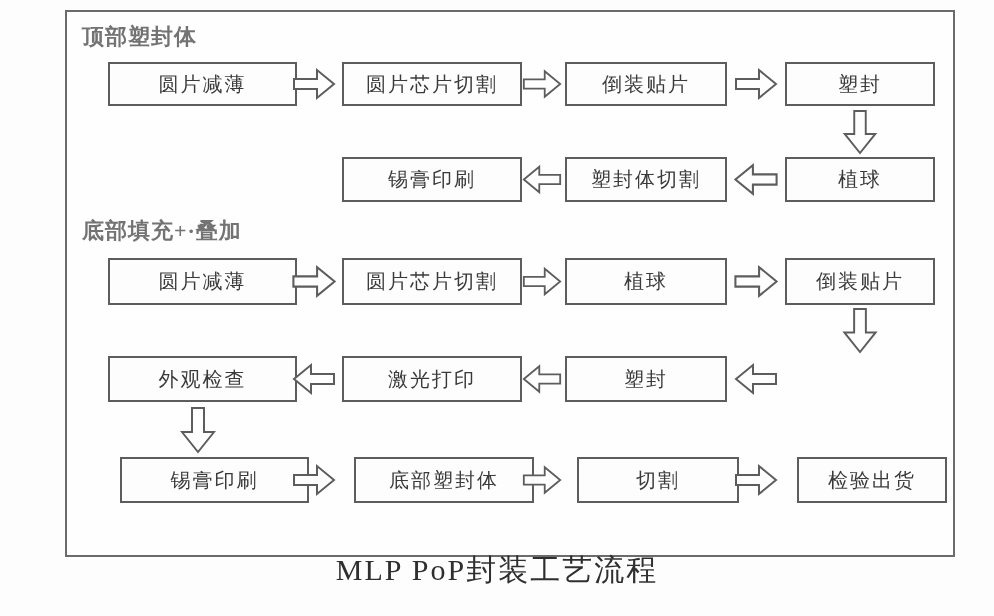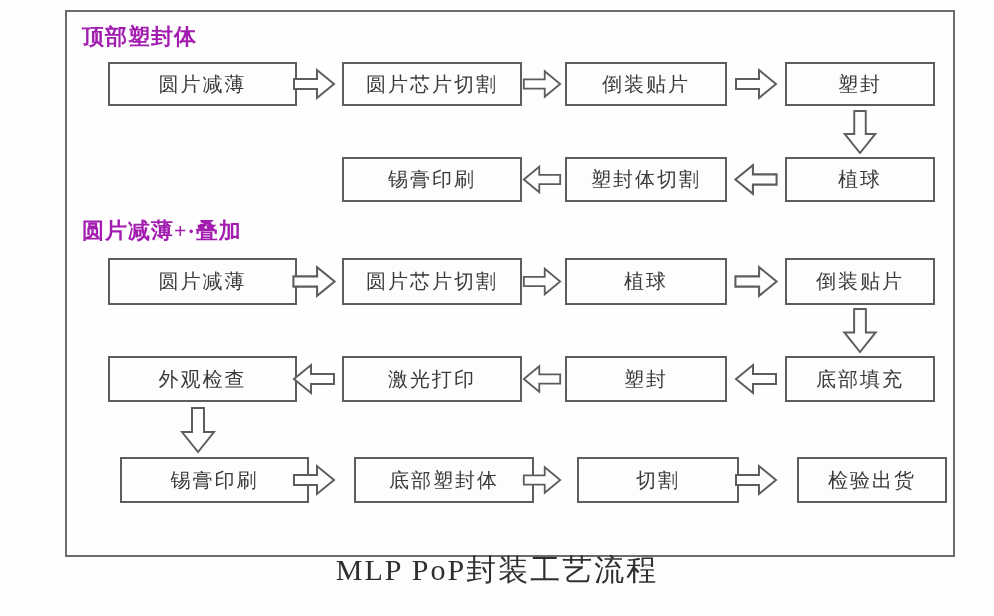--- a/index.html
+++ b/index.html
@@ -10,21 +10,21 @@
     position:relative;
     overflow:hidden;
   }
   .stage{position:absolute;left:0;top:0;width:994px;height:616px;}
   .frame{
     position:absolute;left:65px;top:10px;width:890px;height:547px;
     border:2px solid #6b6b6b;background:#fefefe;box-sizing:border-box;
   }
   .section-title{
     position:absolute;
-    font-weight:bold;font-size:22px;color:#a21caf;letter-spacing:1px;
+    font-weight:bold;font-size:22px;color:#737373;letter-spacing:1px;
     white-space:nowrap;
   }
   .title-top{left:82px;top:22px;}
   .title-bottom{left:82px;top:216px;}
   .box{
     position:absolute;box-sizing:border-box;
     border:2px solid #5d5d5d;background:#fdfdfd;
     display:flex;align-items:center;justify-content:center;
     font-size:20px;color:#3a3a3a;letter-spacing:2px;white-space:nowrap;
   }
@@ -115,21 +115,21 @@
       </svg>
     </div>
   <div class="box c3 r2">塑封体切割</div>
   <div class="arrow g34 ar2">
       <svg width="46" height="35">
         <use href="#arr-left"></use>
       </svg>
     </div>
   <div class="box c4 r2">植球</div>
 
-  <div class="section-title title-bottom">圆片减薄+·叠加</div>
+  <div class="section-title title-bottom">底部填充+·叠加</div>
 
   <div class="box c1 r3">圆片减薄</div>
   <div class="arrow g12 ar3">
       <svg width="46" height="35">
         <use href="#arr-right"></use>
       </svg>
     </div>
   <div class="box c2 r3">圆片芯片切割</div>
   <div class="arrow g23 ar3">
       <svg width="40" height="35">
@@ -161,21 +161,20 @@
       <svg width="40" height="34">
         <use href="#arr-left"></use>
       </svg>
     </div>
   <div class="box c3 r4">塑封</div>
   <div class="arrow g34 ar4">
       <svg width="46" height="34">
         <use href="#arr-left"></use>
       </svg>
     </div>
-  <div class="box c4 r4">底部填充</div>
 
   <div class="arrow v-c1a">
       <svg width="36" height="50">
         <use href="#arr-down"></use>
       </svg>
     </div>
 
   <div class="box c1 r5">锡膏印刷</div>
   <div class="arrow g12 ar5">
       <svg width="46" height="34">

